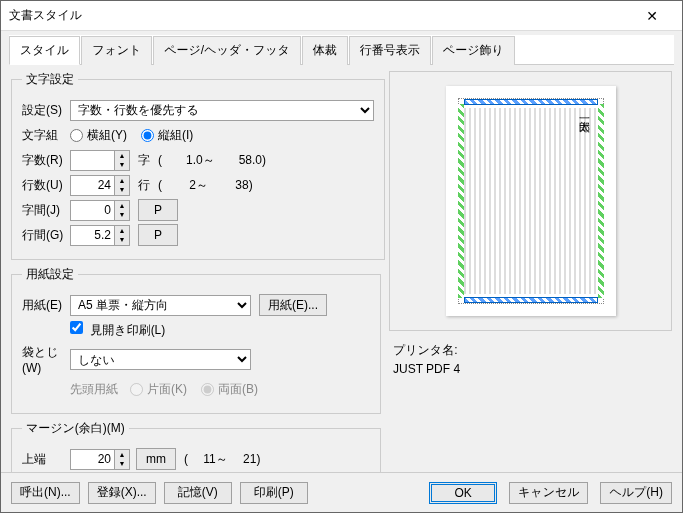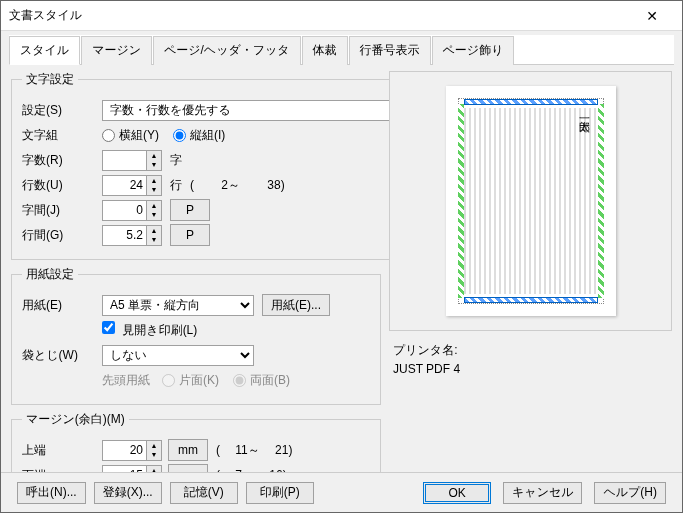--- a/index.html
+++ b/index.html
@@ -9,61 +9,61 @@
 .close{width:44px;height:28px;display:flex;align-items:center;justify-content:center;font-size:14px;cursor:default}
 .tabs{display:flex;border-bottom:1px solid #ccc;margin:4px 8px 0;background:#fff}
 .tab{padding:5px 10px;border:1px solid #ccc;border-bottom:none;background:#f0f0f0;margin-right:1px;position:relative;top:1px;cursor:default}
 .tab.active{background:#fff;border-bottom:1px solid #fff}
 .body{display:flex;padding:6px 10px 0}
 .left{width:370px}
 .right{flex:1;padding-left:8px}
 fieldset{border:1px solid #ccc;padding:8px 10px 10px;margin-bottom:6px}
 legend{padding:0 4px}
 .row{display:flex;align-items:center;margin:3px 0;min-height:22px}
-.lab{width:80px}
+.lab{width:48px}
 select,input[type=text]{height:21px;border:1px solid #a0a0a0;background:#fff;padding:0 3px}
 .lsel{width:304px}
-.msel{width:152px}
+.msel{width:181px}
 .spin{display:flex;width:60px}
 .spin input{width:44px;text-align:right;border-right:none}
 .spin .ud{width:16px;display:flex;flex-direction:column;border:1px solid #a0a0a0}
 .spin .ud span{flex:1;font-size:7px;text-align:center;line-height:9px;background:#e9e9e9;cursor:default}
 .sel{background:#0078d7;color:#fff}
 .rad{display:flex;align-items:center;margin-right:14px}
 .rad input,.chk input{margin-right:4px}
 .btn{height:22px;min-width:40px;border:1px solid #a0a0a0;background:#e9e9e9;padding:0 8px;cursor:default}
 .hint{margin-left:8px;color:#000}
 .dim{color:#888}
 .preview{border:1px solid #ccc;height:260px;display:flex;align-items:center;justify-content:center;background:#f0f0f0}
 .page{width:170px;height:230px;background:#fff;position:relative;box-shadow:1px 1px 3px rgba(0,0,0,.25)}
 .page::before{content:"";position:absolute;inset:12px;border:1px dotted #888}
 .cols{position:absolute;inset:22px 18px;background:repeating-linear-gradient(90deg,#ddd 0 2px,#fff 2px 5px)}
 .hm{position:absolute;left:18px;right:18px;height:6px;background:repeating-linear-gradient(45deg,#5aa0ff 0 3px,#fff 3px 6px);border:1px solid #0060c0}
 .hm.top{top:13px}.hm.bot{bottom:13px}
 .cm{position:absolute;top:18px;bottom:18px;width:6px;background:repeating-linear-gradient(45deg,#60d060 0 3px,#fff 3px 6px)}
 .cm.l{left:12px}.cm.r{right:12px}
 .vtx{position:absolute;right:24px;top:26px;writing-mode:vertical-rl;font-size:11px}
 .pinfo{margin-top:10px;padding-left:4px;line-height:1.6}
-.foot{position:absolute;left:0;right:0;bottom:0;height:40px;border-top:1px solid #ccc;display:flex;align-items:center;padding:0 16px;background:#f0f0f0}
+.foot{position:absolute;left:0;right:0;bottom:0;height:40px;border-top:1px solid #ccc;display:flex;align-items:center;padding:0 10px;background:#f0f0f0}
 .foot .l{display:flex;gap:8px}
 .foot .r{margin-left:auto;display:flex;gap:12px}
 .foot .btn{min-width:68px}
 .ok{min-width:90px;border:1px solid #0078d7;outline:1px solid #0078d7;outline-offset:-3px}
 </style>
 </head>
 <body>
 
 <div class="titlebar">
   <span class="t">文書スタイル</span>
   <div class="close">✕</div>
 </div>
 
 <div class="tabs">
   <div class="tab active">スタイル</div>
-  <div class="tab">マージン</div>
+  <div class="tab">フォント</div>
   <div class="tab">ページ/ヘッダ・フッタ</div>
   <div class="tab">体裁</div>
   <div class="tab">行番号表示</div>
   <div class="tab">ページ飾り</div>
 </div>
 
 <div class="body">
 <div class="left">
 
 <fieldset>
@@ -86,20 +86,21 @@
 <div class="row">
   <span class="lab">字数(R)</span>
   <div class="spin">
             <input type="text" class="sel" value="58.0" style="">
             <div class="ud">
               <span>▲</span>
               <span>▼</span>
             </div>
           </div>
   <span style="margin-left:8px">字</span>
+  <span class="hint">(　　1.0～　　58.0)</span>
 </div>
 <div class="row">
   <span class="lab">行数(U)</span>
   <div class="spin">
             <input type="text" value="24" style="">
             <div class="ud">
               <span>▲</span>
               <span>▼</span>
             </div>
           </div>

